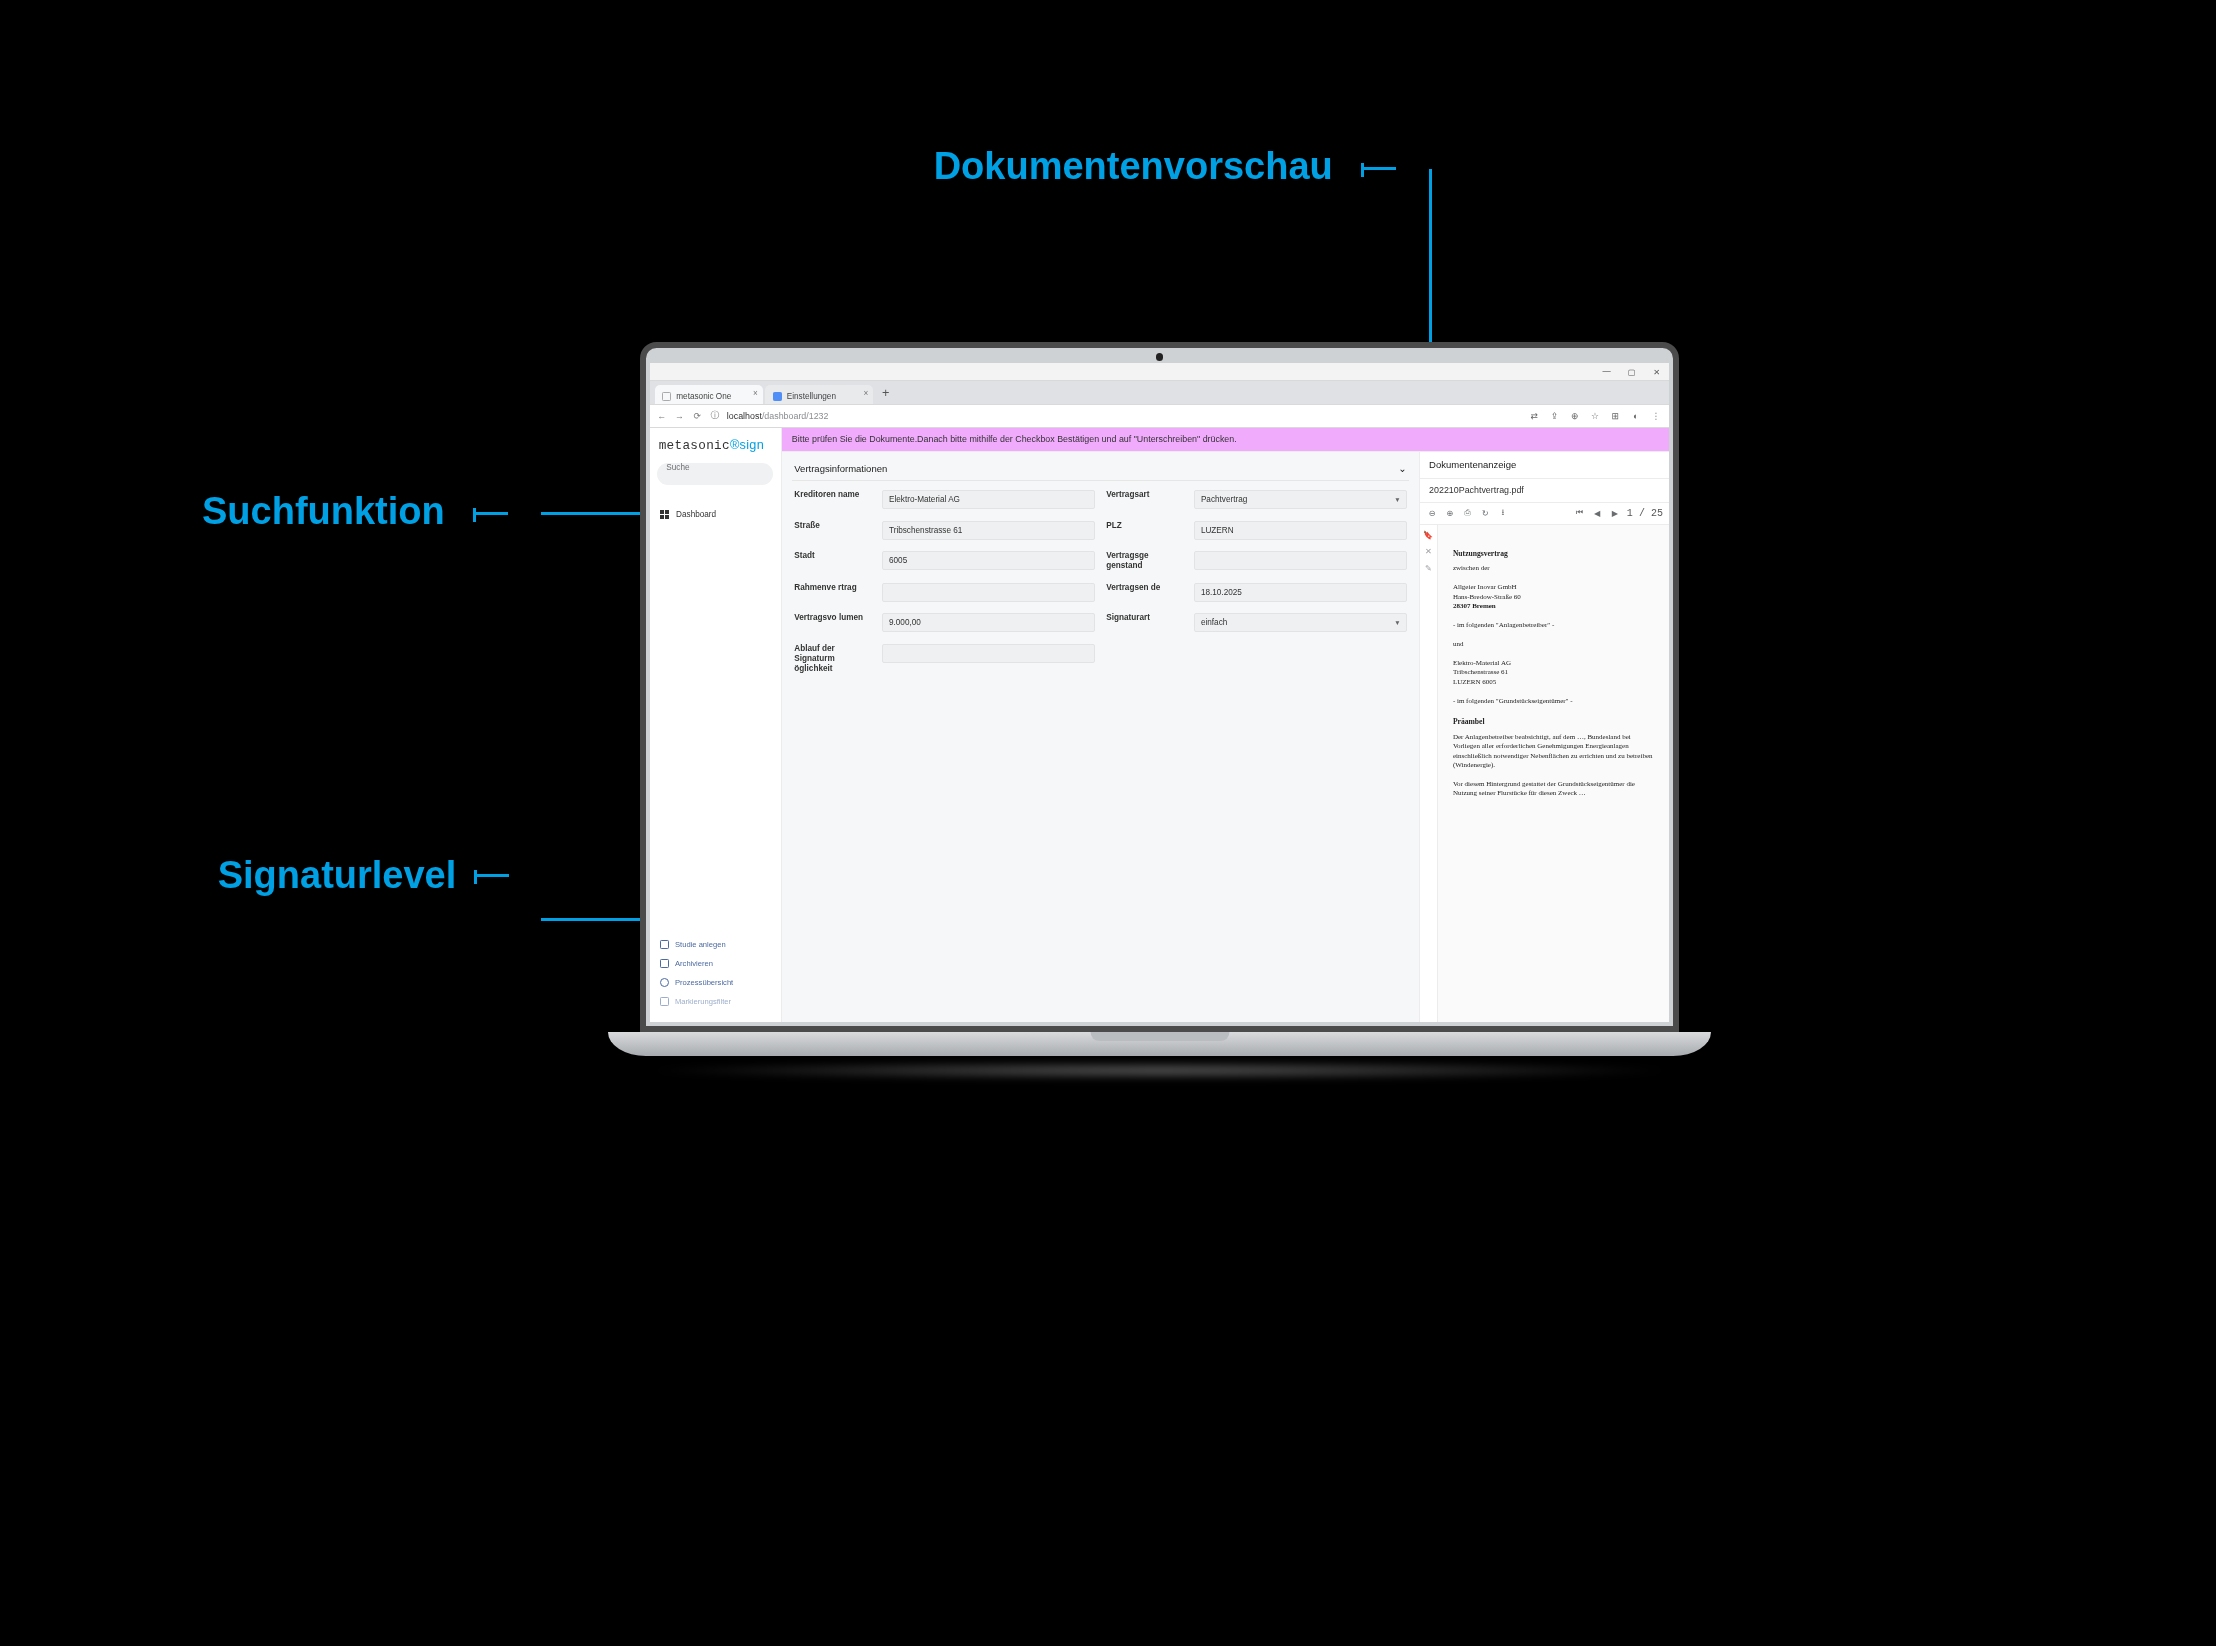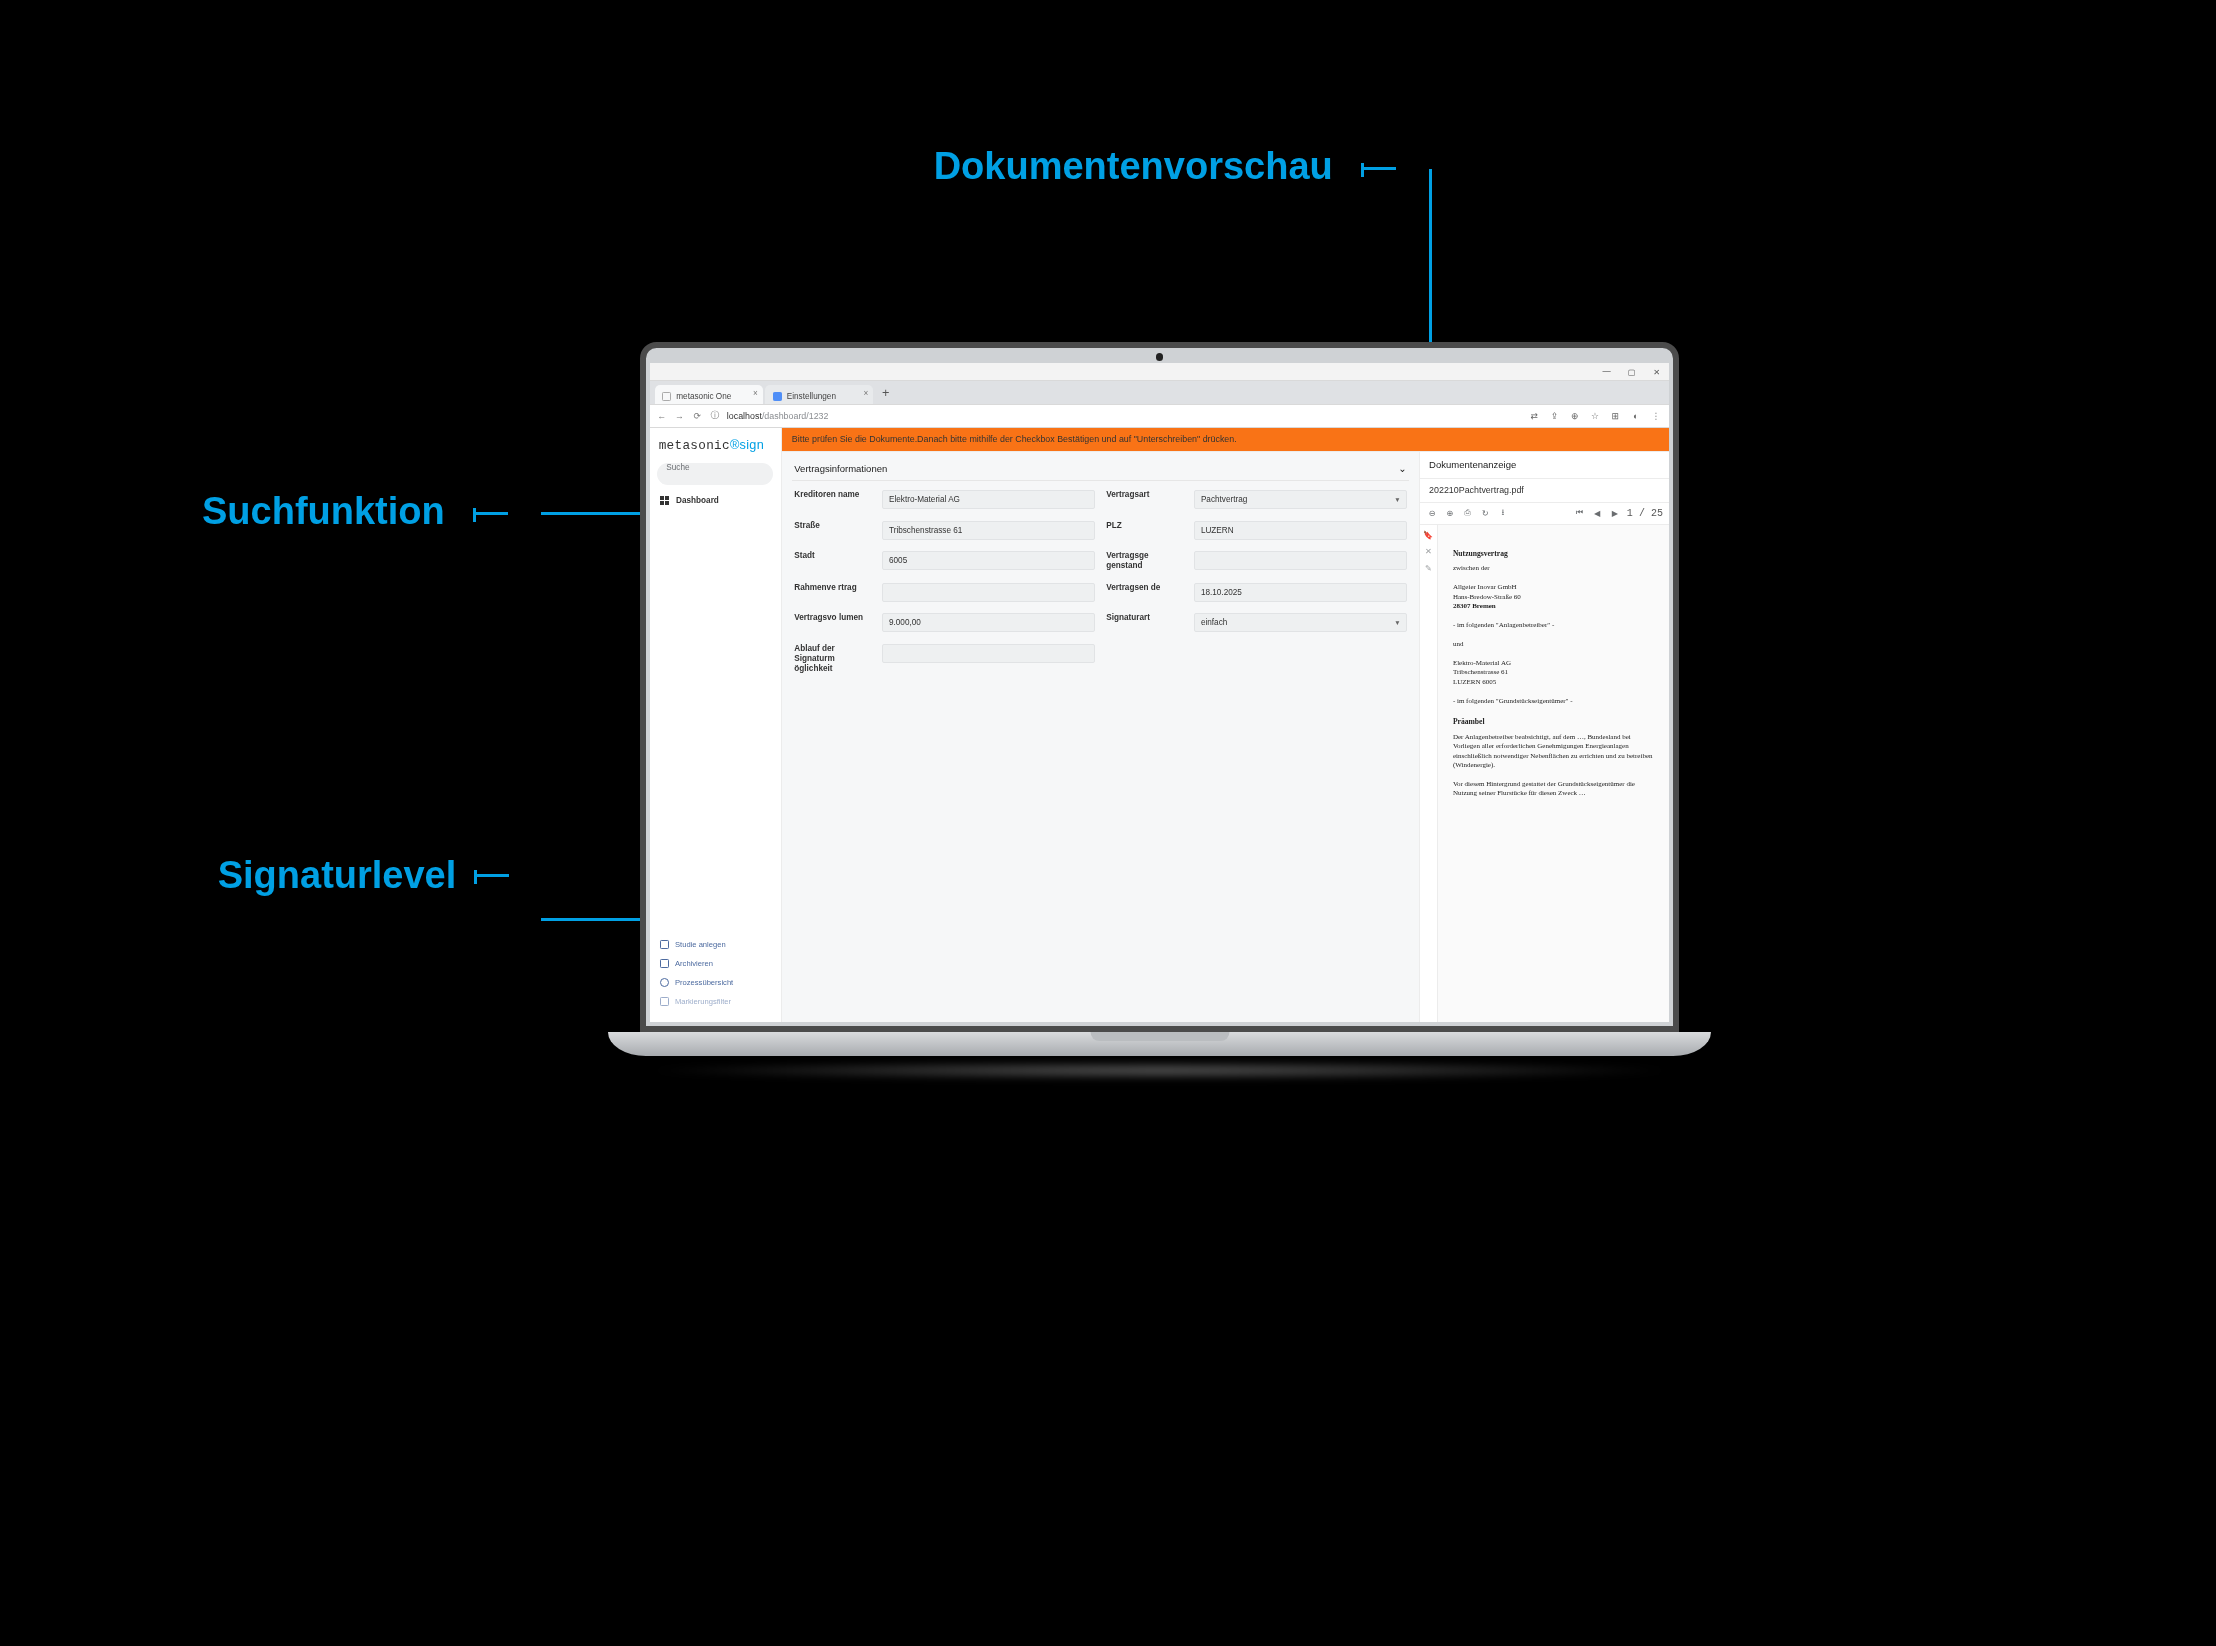--- a/index.html
+++ b/index.html
@@ -187,42 +187,42 @@
     border-radius:11.4px;
     height:21.5px;
     display:flex;align-items:flex-start;
     padding:0 8.9px;
     color:#6c6f73;
   }
   .nav-item{
     display:flex;align-items:center;gap:6.3px;
     padding:7.6px 10px;color:#333;
   }
-  .nav-item.active{font-weight:700;}
+  .nav-item.active{font-weight:400;margin-top:14px;}
   .nav-item .icn{width:10px;height:8.9px;position:relative;}
   .icn.dash::before,.icn.dash::after{content:"";position:absolute;width:3.8px;height:3.8px;background:#333;}
   .icn.dash::before{left:0;top:0;box-shadow:5px 0 #333,0 5px #333,5px 5px #333;}
   .side-bottom{margin-top:auto;padding:6.3px 0 11.4px;}
   .side-link{
     display:flex;align-items:center;gap:6.3px;
     padding:5px 10px;color:#4c6a9f;font-size:7.6px;
   }
   .side-link .b-icn{width:8.9px;height:8.9px;border:0.6px solid #4c6a9f;border-radius:1.3px;}
   .side-link .b-icn.circ{border-radius:50%;}
 
   .main{
     flex:1;
     display:flex;
     flex-direction:column;
   }
   .hint{
     padding:6.3px 10px;
     font-size:8.9px;
     color:#333;
-    background:#f97316;
+    background:#f0abfc;
     border-bottom:0.6px solid #ececec;
   }
   .cols{flex:1;display:flex;overflow:hidden;}
   .formcol{
     flex:1;
     padding:5px 10px 10px;
     overflow:auto;
   }
   .panel-h{
     display:flex;align-items:center;justify-content:space-between;

